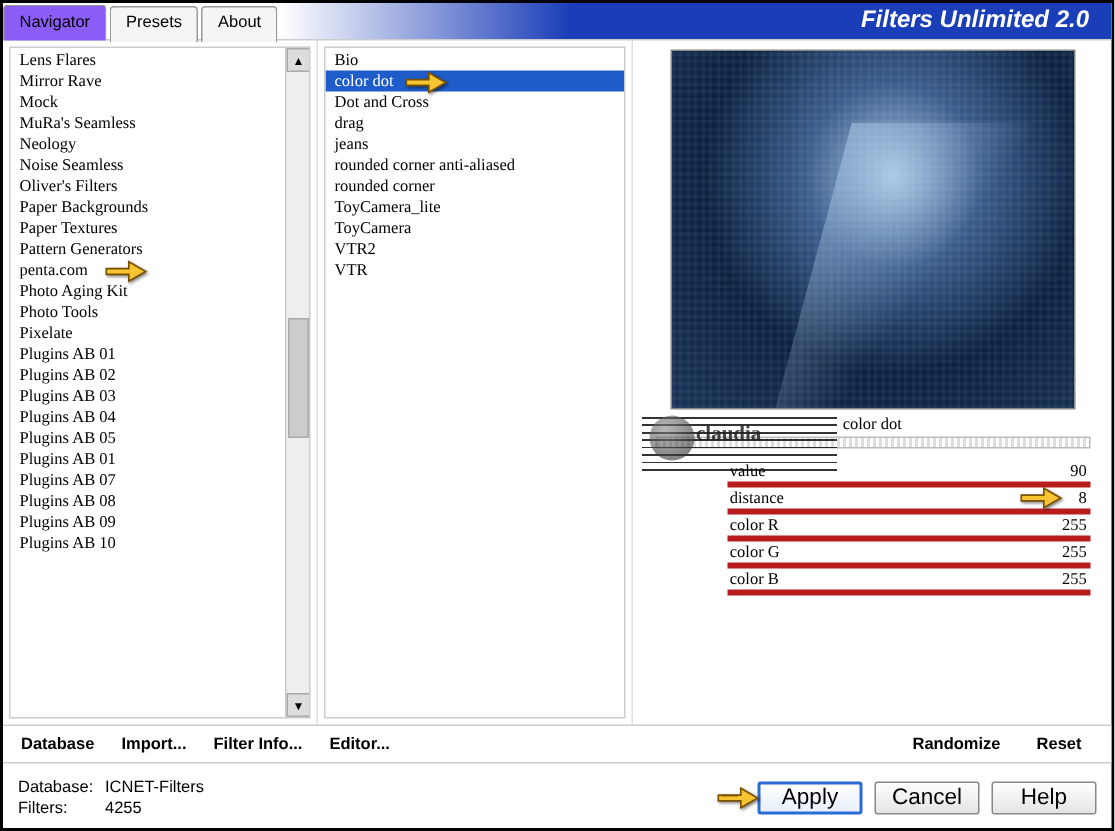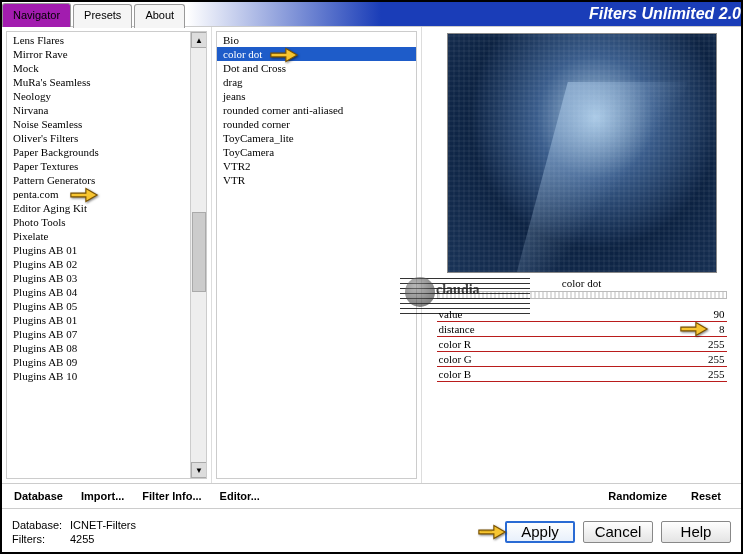--- a/index.html
+++ b/index.html
@@ -1,54 +1,54 @@
 <!DOCTYPE html>
 <html><head>
 <meta charset="utf-8">
 <style>
   * { margin: 0; padding: 0; box-sizing: border-box; }
   body { font-family: Tahoma, Arial, sans-serif; font-size: 11px; background: #fff; color: #000; }
   .window { width: 743px; height: 554px; border: 2px solid #000; background: #fff; position: relative; overflow: hidden; }
   .header { height: 24px; display: flex; align-items: stretch; }
   .tabs { display: flex; gap: 0; }
   .tab { padding: 4px 10px 2px 10px; border: 1px solid #999; border-bottom: none; background: #f5f5f5; font-size: 11px; cursor: default; margin-right: 2px; position: relative; top: 2px; border-radius: 3px 3px 0 0; }
-  .tab.active { background: #a21caf; font-weight: normal; z-index: 2; top: 1px; padding-top:5px;text-align:center;}
-  .title-bar { flex: 1; background: linear-gradient(to right, #fff 0%, #1a3db8 35%, #1a3db8 100%); display: flex; align-items: center; justify-content: flex-end; padding-right: 0; }
+  .tab.active { background: #8b5cf6; font-weight: normal; z-index: 2; top: 1px; padding-top:5px;text-align:center;}
+  .title-bar { flex: 1; background: linear-gradient(to right, #fff 0%, #1a3db8 35%, #1a3db8 100%); display: flex; align-items: center; justify-content: flex-end; padding-right: 15px; }
   .title-bar span { color: #fff; font-weight: bold; font-style: italic; font-size: 16px; font-family: Arial, sans-serif; }
   .main { display: flex; height: 457px; border-top: 1px solid #ccc; font-family: Liberation Serif, serif; }
   .col1 { width: 210px; border-right: 1px solid #ddd; display:flex; flex-direction:column; }
   .col2 { width: 210px; border-right: 1px solid #ddd; display:flex; flex-direction:column; }
   .col3 { flex: 1; display:flex; flex-direction:column; padding: 6px 10px 0 10px;}
   .listbox { flex:1; overflow: hidden; position: relative; border: 1px solid #ccc; margin: 4px; background: #fff; }
   .list-inner { padding:1px 0; }
   .list-item { padding: 1px 6px; font-size: 11px; white-space: nowrap; cursor:default; position:relative;}
   .list-item.selected { background: #1e5cc9; color: #fff; }
   .scroll { position: absolute; right: 0; top: 0; width: 16px; height: 100%; background: #eee; border-left:1px solid #ccc;}
   .scroll-btn { width:16px; height:16px; background:#ddd; border:1px solid #aaa; position:absolute; font-size:8px; display:flex;align-items:center;justify-content:center;}
   .scroll-thumb {position:absolute; width:14px; left:1px; background:#ccc; border:1px solid #aaa;}
   .preview { width: 270px; height: 240px; margin: 0 auto; border:1px solid #888; background: radial-gradient(ellipse at 55% 35%, #a7c7e3 0%, #3a5d8c 28%, #0c2242 60%, #193357 100%); position:relative; overflow:hidden;}
   .preview::before{content:"";position:absolute;inset:0;background:repeating-linear-gradient(0deg,rgba(255,255,255,0.04) 0 2px,transparent 2px 5px),repeating-linear-gradient(90deg,rgba(255,255,255,0.04) 0 2px,transparent 2px 5px);}
   .preview::after{content:"";position:absolute;top:20%;left:35%;width:120px;height:200px;background:linear-gradient(115deg,rgba(180,210,240,0.5),transparent 60%);transform:skew(-15deg);}
   .prev-wrap{ text-align:center; position:relative; }
   .prev-title { margin-top:4px; font-size: 11px; text-align:center;}
   .progress{width:290px; height:8px; border:1px solid #bbb; margin: 2px auto 8px auto; background: repeating-linear-gradient(90deg,#ddd 0 2px,#fff 2px 4px);}
   .params { width: 290px; margin: 0 auto;}
-  .param-row { display:flex; justify-content:space-between; padding:1px 2px; font-size:11px; border-bottom:1px solid #b91c1c; position:relative;}
+  .param-row { display:flex; justify-content:space-between; padding:1px 2px; font-size:11px; border-bottom:4px solid #b91c1c; position:relative;margin-left:48px;}
   .button-row { display:flex; gap: 18px; padding: 6px 12px; border-top: 1px solid #ccc; font-weight:bold; font-size:11px; background:#fff;}
   .button-row.right { justify-content:flex-end; gap: 24px; padding-right: 20px;}
   .button-row span{cursor:default;}
   .footer { display:flex; align-items:center; justify-content:space-between; padding: 4px 10px 4px 10px; border-top:1px solid #ccc; height: 46px;}
   .status { font-size:11px; line-height:14px;}
   .status .lbl { display:inline-block; width:58px;}
   .btns { display:flex; gap: 8px; align-items:center;}
   .btn { min-width: 70px; height: 22px; border: 1px solid #888; background: linear-gradient(#fefefe,#e4e4e4); font-size:15px; display:flex;align-items:center;justify-content:center; cursor:default; border-radius:2px;}
   .btn.hl { border:2px solid #2a6bd4; background: linear-gradient(#fefefe,#e8f0fb);}
   .hand { position:absolute; width:30px; height:24px; pointer-events:none; z-index:50;}
   .hand svg { width:100%; height:100%; filter: drop-shadow(1px 1px 1px rgba(0,0,0,0.5));}
-  .watermark{position:absolute; left:398px; top:272px; z-index:60; pointer-events:none;}
+  .watermark{position:absolute; left:426px; top:272px; z-index:60; pointer-events:none;}
   .wm-box{width:130px;height:40px; position:relative;}
   .wm-lines{position:absolute; inset:0; background:repeating-linear-gradient(0deg,#000 0 1px, transparent 1px 5px); opacity:0.8;}
   .wm-text{position:absolute; top:8px; left:36px; font-family:'Comic Sans MS',cursive; font-size:14px; font-weight:bold; color:#222; opacity:0.85;}
   .wm-ball{position:absolute; top:3px; left:5px; width:30px; height:30px; border-radius:50%; background: radial-gradient(circle at 35% 30%, #888, #111); opacity:0.6;}
   .mid-row { display:flex; }
   .mid-row > div:first-child{width:420px;}
   .mid-row > div:last-child{flex:1;}
 </style>
 </head>
 <body>
@@ -69,30 +69,29 @@
   <div class="main">
 
     <div class="col1">
       <div class="listbox">
         <div class="list-inner" id="nav-list">
             <div class="list-item">Lens Flares</div>
             <div class="list-item">Mirror Rave</div>
             <div class="list-item">Mock</div>
             <div class="list-item">MuRa's Seamless</div>
             <div class="list-item">Neology</div>
-            <div class="list-item">Nirvana</div>
             <div class="list-item">Noise Seamless</div>
             <div class="list-item">Oliver's Filters</div>
             <div class="list-item">Paper Backgrounds</div>
             <div class="list-item">Paper Textures</div>
             <div class="list-item">Pattern Generators</div>
             <div class="list-item">penta.com<div class="hand" style="left: 62px; top: -4px;"><svg viewBox="0 0 32 24">
                   <path d="M2 10 L18 10 L18 5 L30 12 L18 19 L18 14 L2 14 Z" fill="#f7c531" stroke="#7a5200" stroke-width="1.2"></path>
                 </svg></div></div>
-            <div class="list-item">Editor Aging Kit</div>
+            <div class="list-item">Photo Aging Kit</div>
             <div class="list-item">Photo Tools</div>
             <div class="list-item">Pixelate</div>
             <div class="list-item">Plugins AB 01</div>
             <div class="list-item">Plugins AB 02</div>
             <div class="list-item">Plugins AB 03</div>
             <div class="list-item">Plugins AB 04</div>
             <div class="list-item">Plugins AB 05</div>
             <div class="list-item">Plugins AB 01</div>
             <div class="list-item">Plugins AB 07</div>
             <div class="list-item">Plugins AB 08</div>

